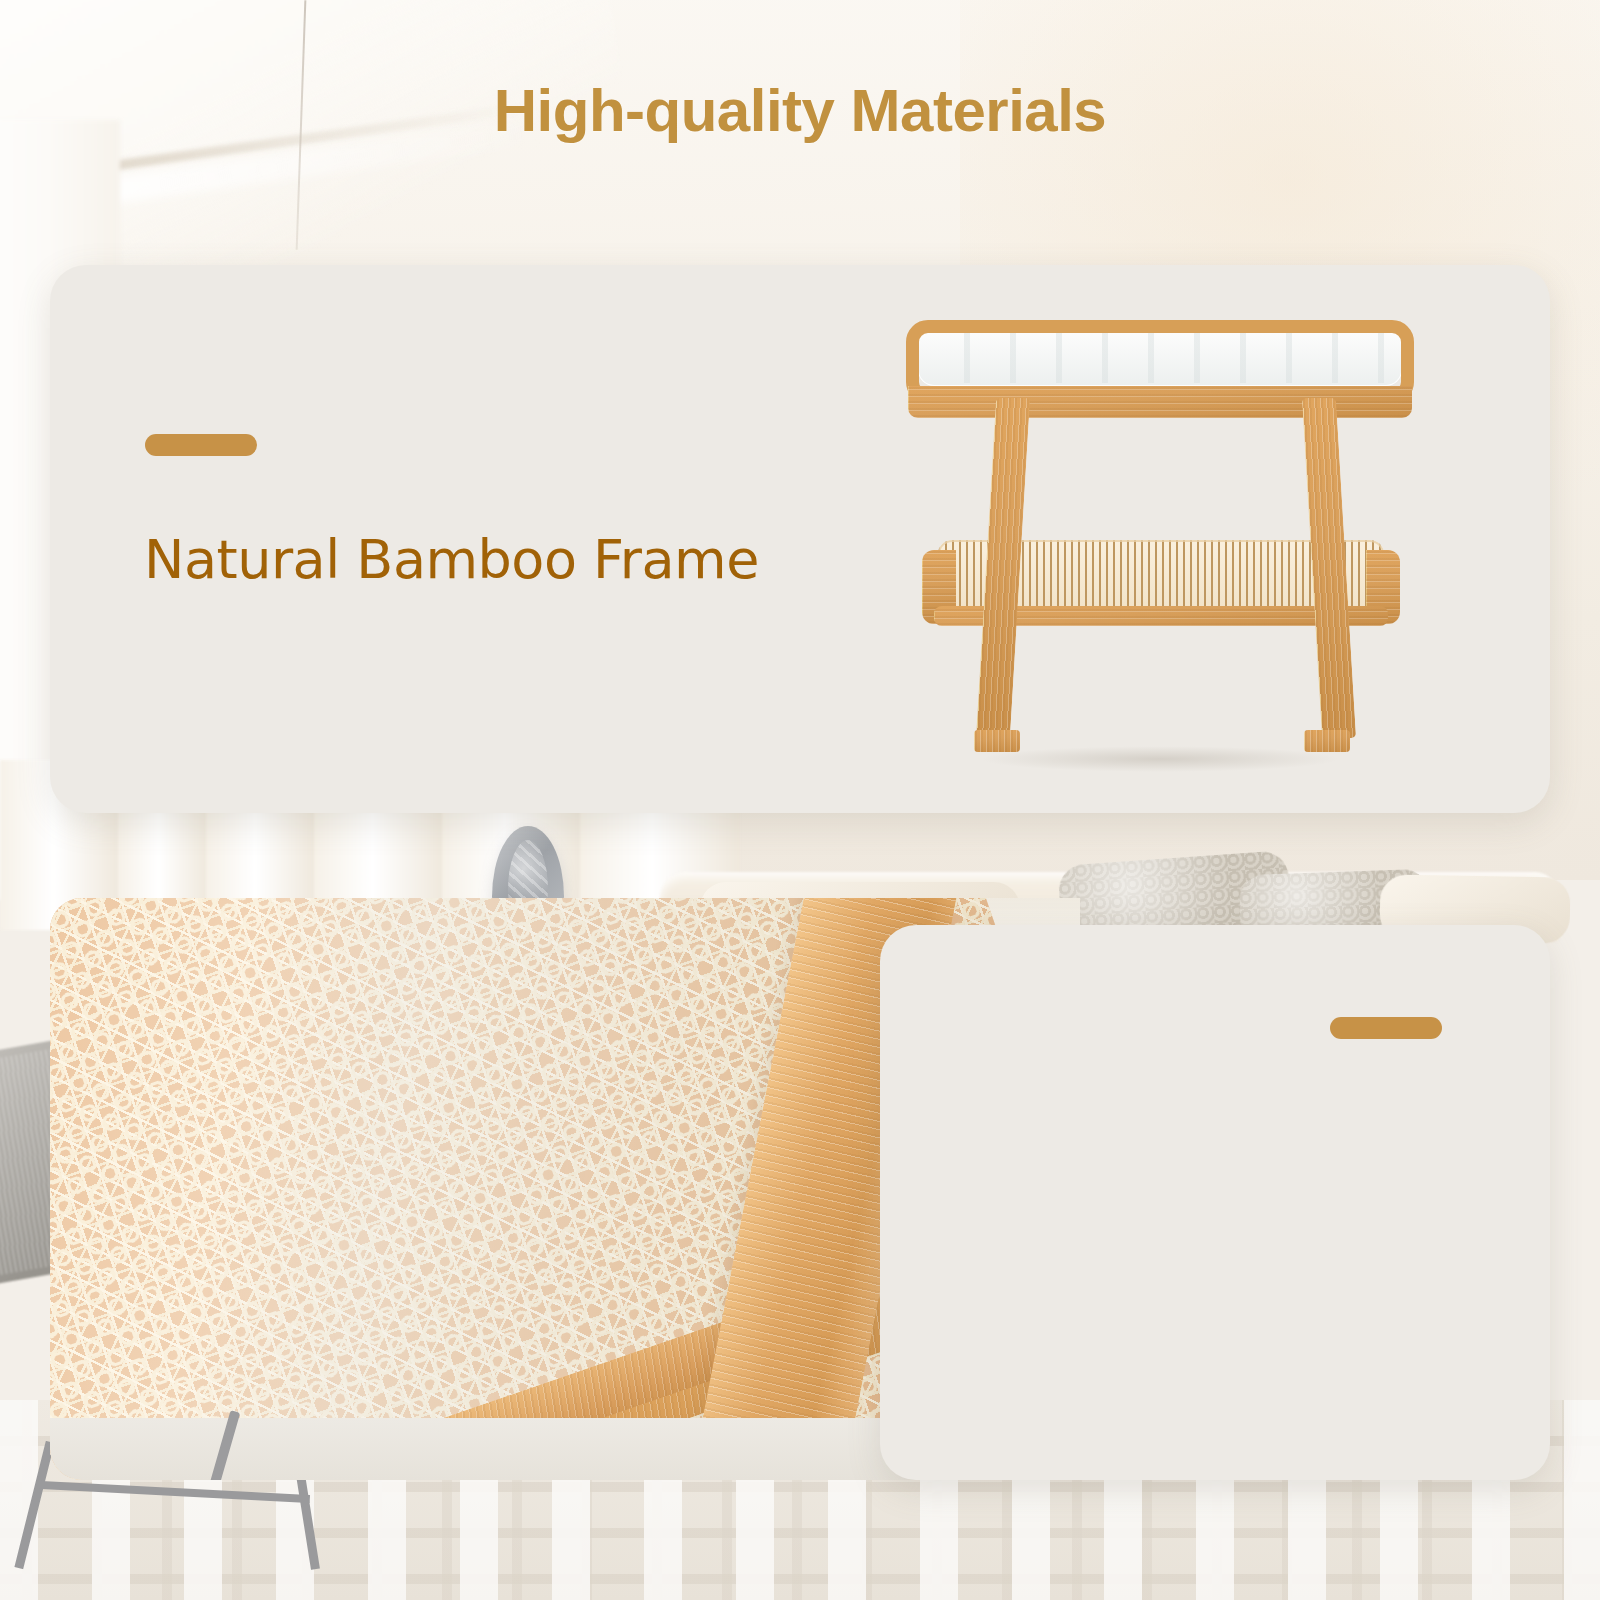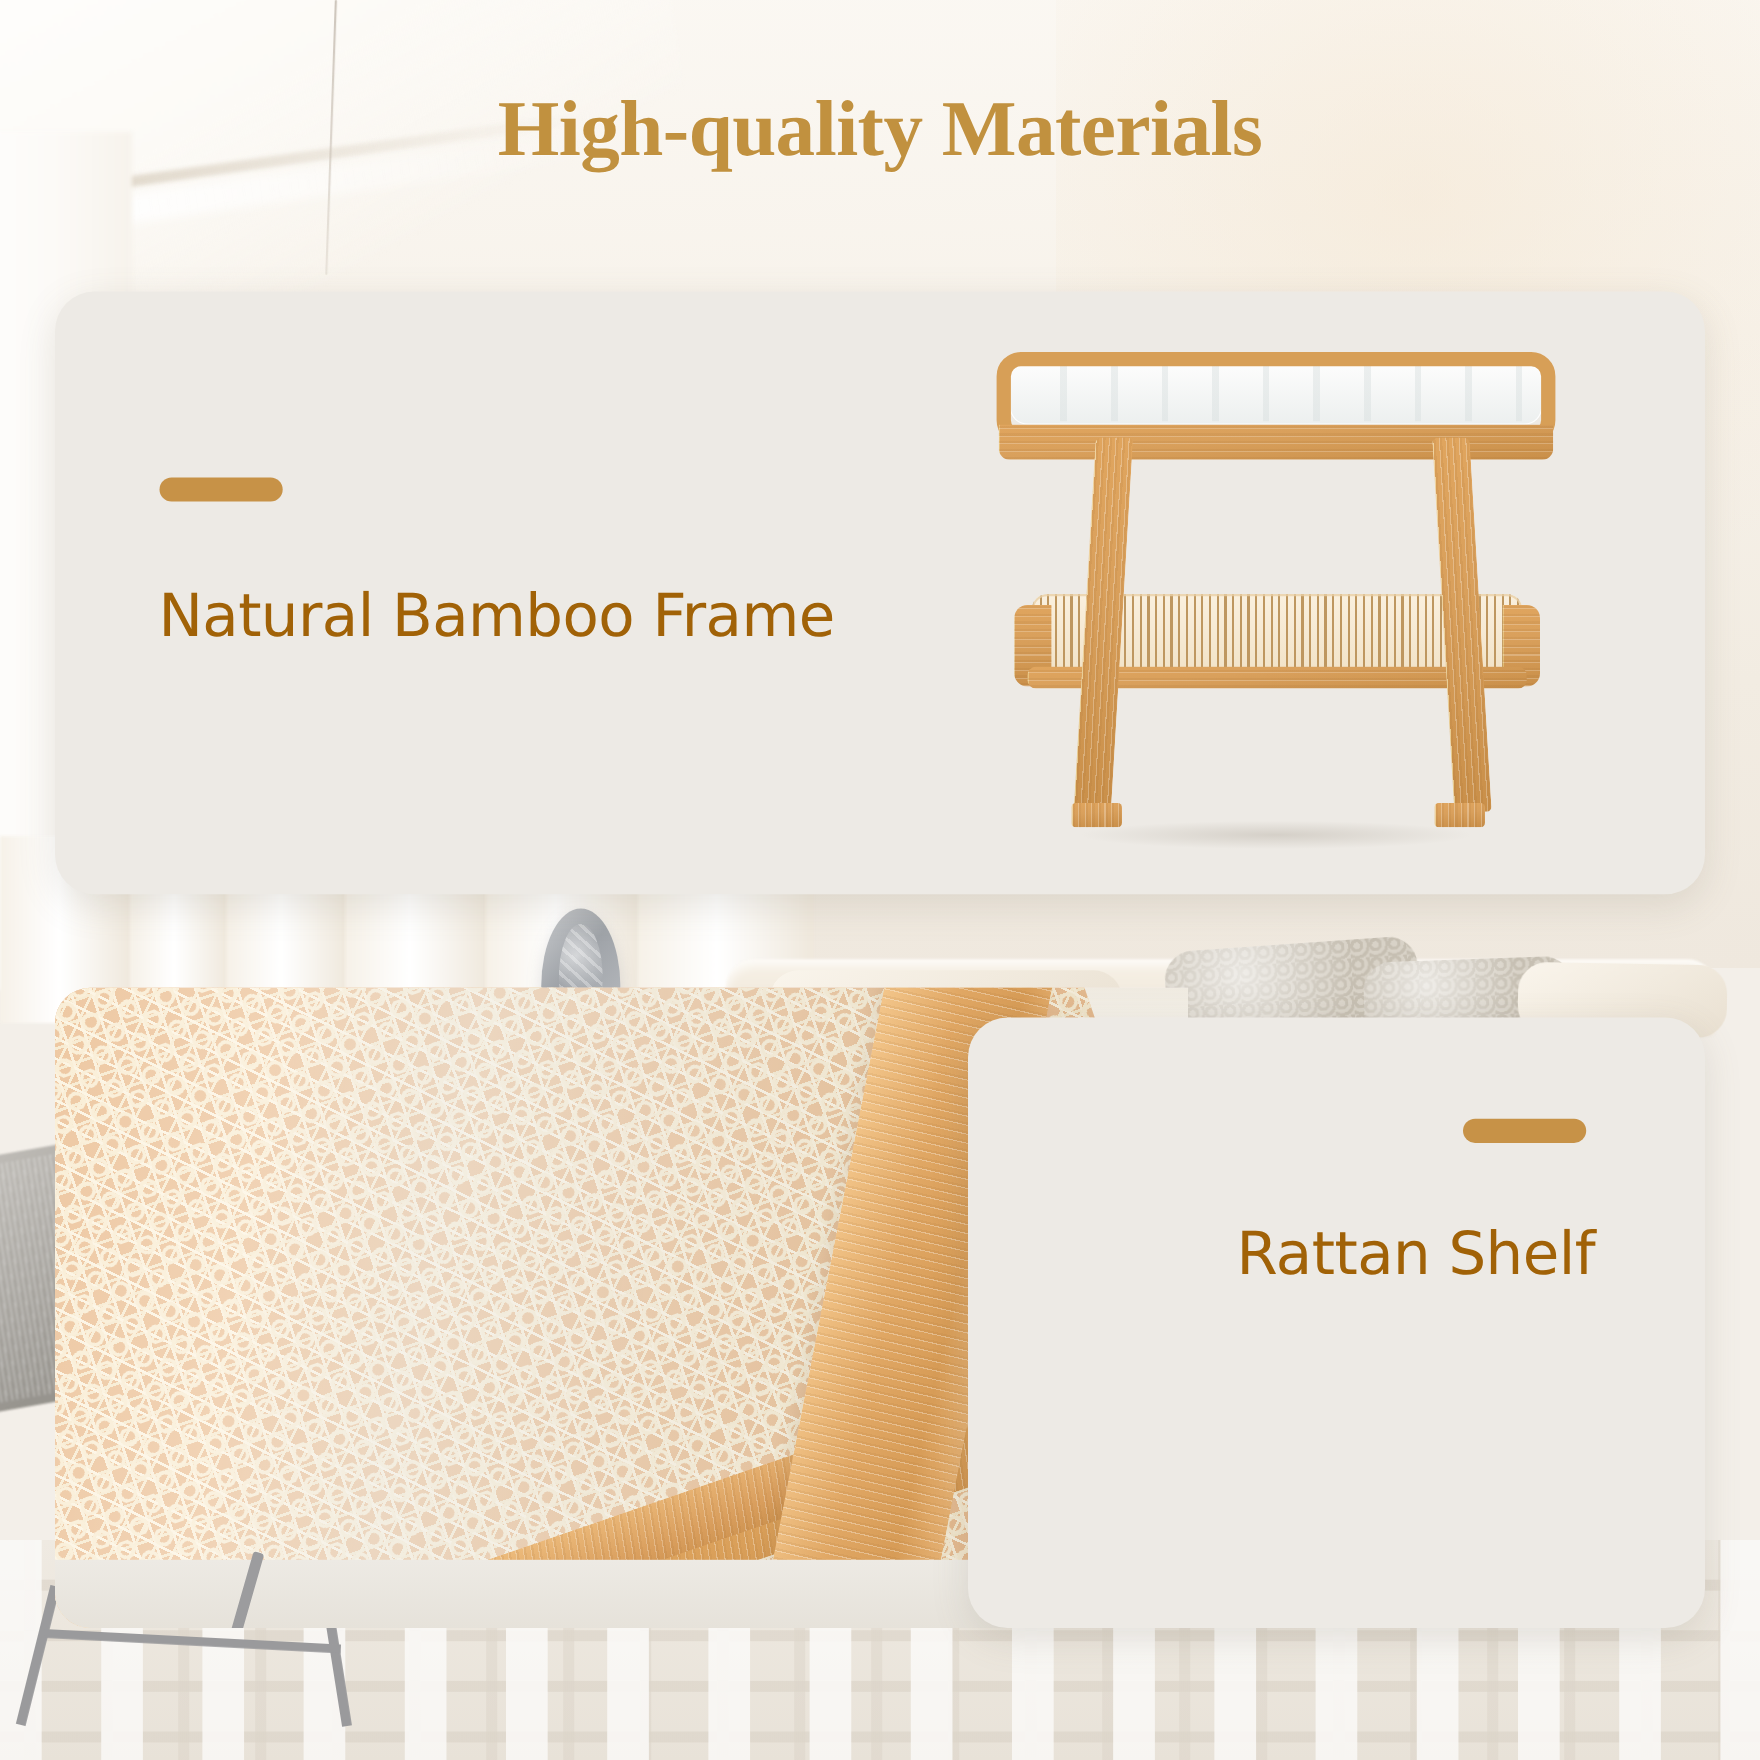--- a/index.html
+++ b/index.html
@@ -126,23 +126,23 @@
   .chair-body::after{
     content:""; position:absolute; inset:8px;
     background:repeating-linear-gradient(92deg, rgba(255,255,255,.28) 0 2px, rgba(0,0,0,0) 2px 5px);
     border-radius:14px 56px 6px 6px;
   }
 
   
   #headline{
     position:absolute; left:0; top:76px; width:1600px;
     text-align:center;
-    font-family:Liberation Serif, serif;
+    font-family:Liberation Sans, sans-serif;
     font-weight:bold;
-    font-size:72px;
+    font-size:60px;
     letter-spacing:-0.5px;
     color:#C1913F;
     z-index:5;
     text-shadow:0 1px 0 rgba(255,255,255,.35);
   }
 
   
   .card{
     position:absolute;
     background:#EDEAE5;
@@ -426,14 +426,13 @@
   <div id="big-leg"></div>
   <div id="big-leg-knot1"></div>
 
   <div id="photo-bottom-floor"></div>
   <div id="photo-metal-leg"></div>
 </div>
 
 <div id="card-bottom" class="card"></div>
 <div id="dash-bottom" class="gold-dash"></div>
 <div id="label-bottom" class="feature-label">
-  <div>Rattan Shelf</div>
 </div>
 
 </body></html>

